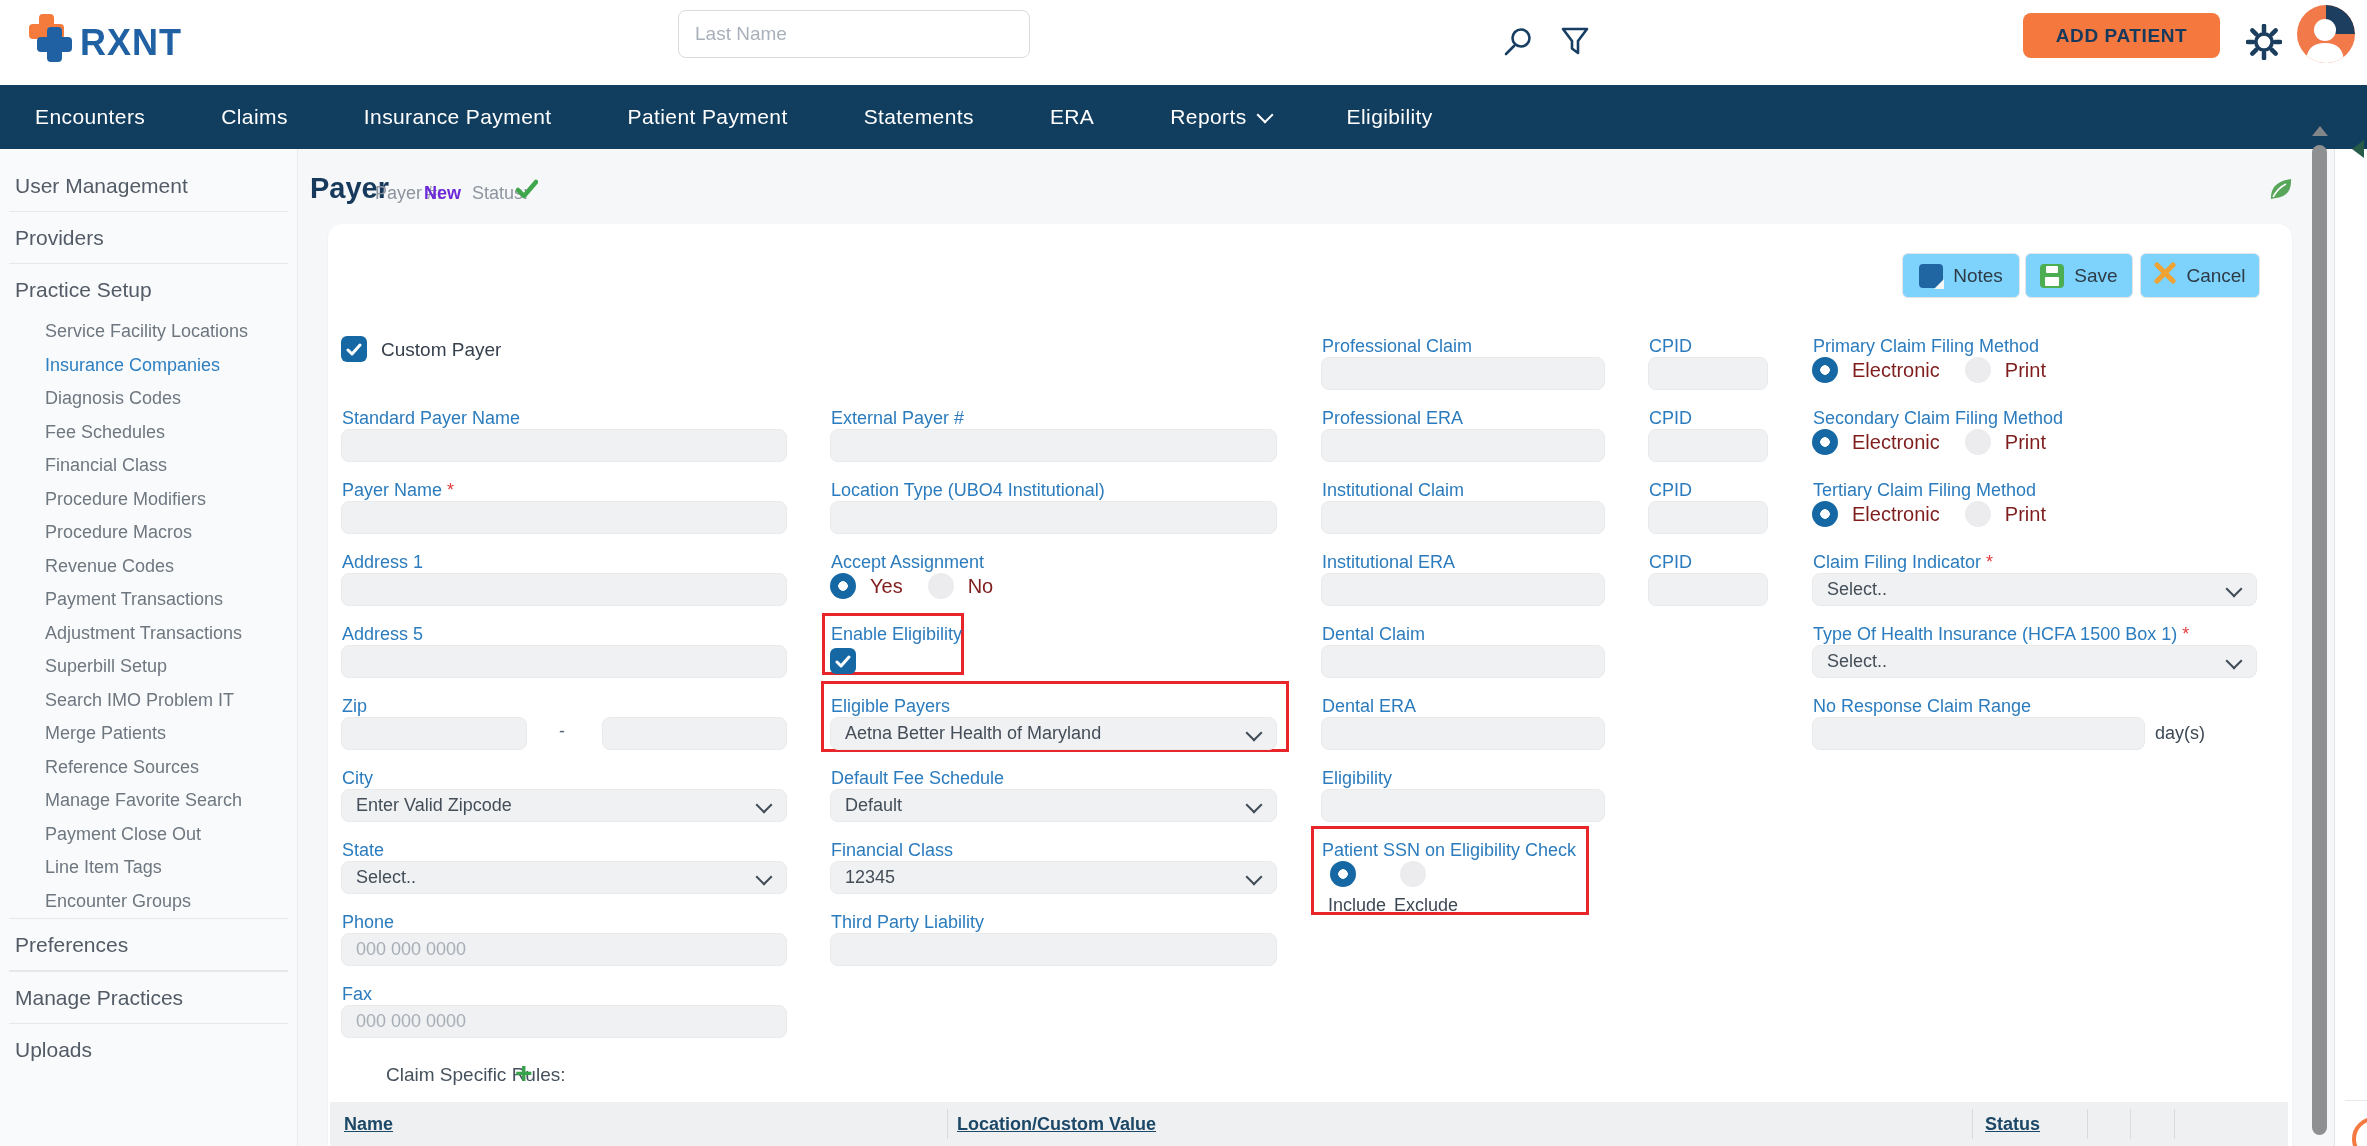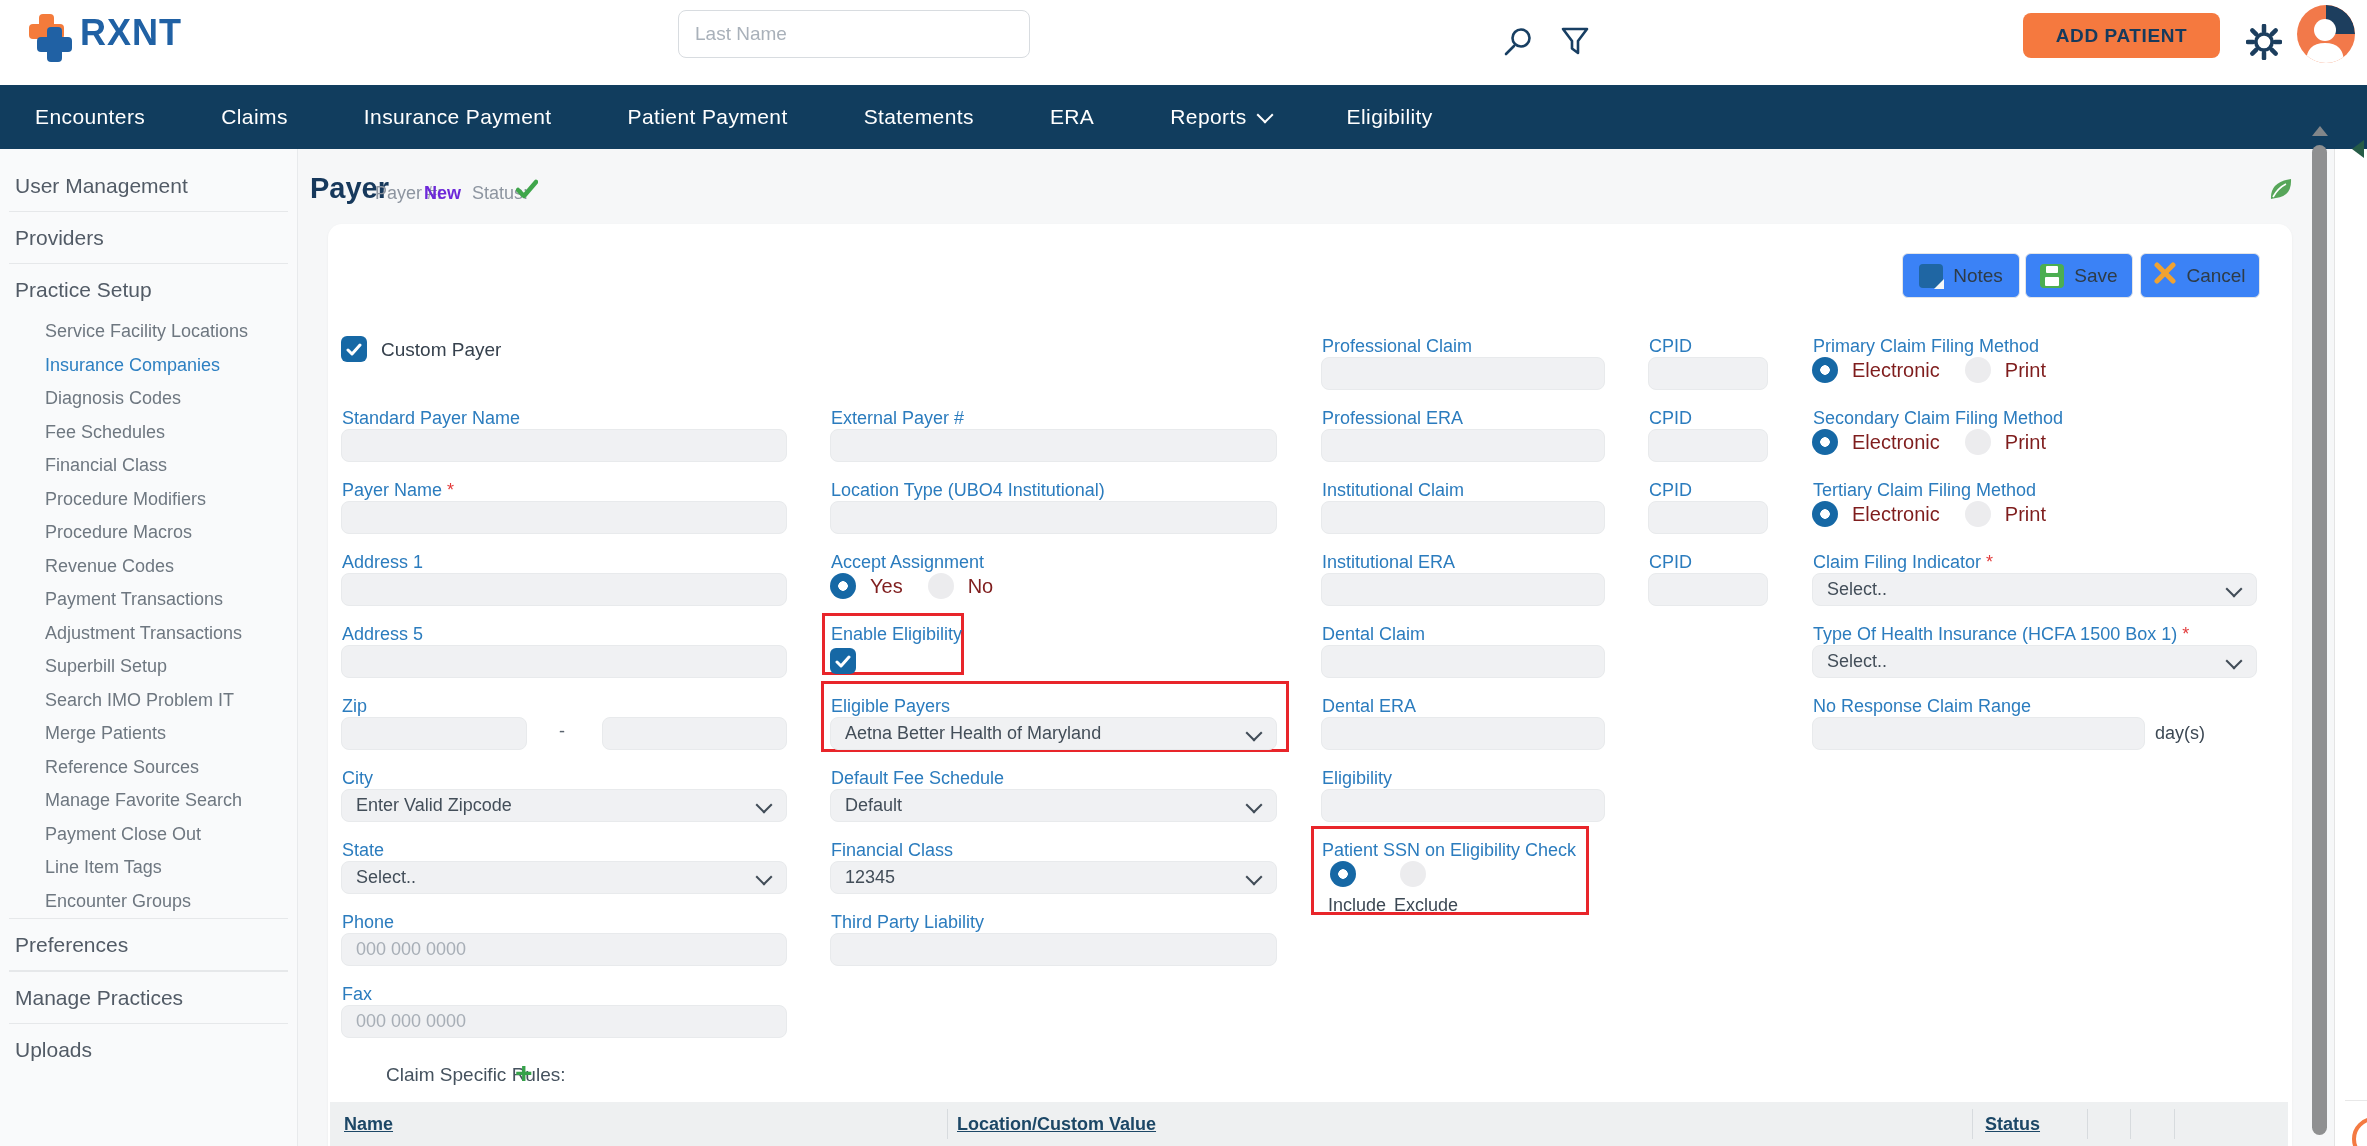--- a/index.html
+++ b/index.html
@@ -1,20 +1,20 @@
 <!DOCTYPE html>
 <html><head>
 <meta charset="utf-8">
 <style>
   html,body{margin:0;padding:0;}
   body{width:2367px;height:1146px;position:relative;overflow:hidden;background:#f6f7f8;
        font-family:"Liberation Sans",sans-serif;-webkit-font-smoothing:antialiased;}
   
   .topbar{position:absolute;left:0;top:0;width:2367px;height:85px;background:#ffffff;}
-  .logo{position:absolute;left:26px;top:12px;display:flex;align-items:flex-start;}
+  .logo{position:absolute;left:26px;top:12px;display:flex;align-items:flex-end;}
   .logo-text{font-size:36px;font-weight:800;color:#2061a4;letter-spacing:1px;margin-left:6px;}
   .hinput{position:absolute;top:10px;height:48px;border:1px solid #d8dce0;border-radius:8px;
           background:#fff;font-size:19px;color:#333;padding:0 16px;box-sizing:border-box;outline:none;
           font-family:"Liberation Sans",sans-serif;}
   .hinput::placeholder{color:#a9b1ba;}
   .hicon{position:absolute;top:26px;cursor:pointer;}
   .addp{position:absolute;left:2023px;top:13px;width:197px;height:45px;background:#f5793f;border-radius:8px;
         color:#173a5c;font-weight:700;font-size:19px;letter-spacing:.6px;display:flex;align-items:center;
         justify-content:center;cursor:pointer;}
   .avatar{position:absolute;left:2297px;top:5px;width:58px;height:58px;border-radius:50%;overflow:hidden;}
@@ -33,21 +33,21 @@
           cursor:pointer;white-space:nowrap;}
   .sb-sub.active{color:#2e80c2;}
   .sb-div{height:1px;background:#e6e8ea;margin:0 9px;}
   
   .pg-title{position:absolute;left:310px;top:172px;font-size:29px;font-weight:700;color:#17395c;}
   .pg-meta{position:absolute;top:183px;font-size:18px;color:#8d95a0;}
   .pg-meta.blue{color:#6d28d9;font-weight:bold;}
   
   .card{position:absolute;left:328px;top:224px;width:1964px;height:922px;background:#fff;
         border-radius:14px 14px 0 0;box-shadow:0 1px 3px rgba(0,0,0,.05);}
-  .tbtn{position:absolute;top:253px;height:45px;background:#3b82f6;border:1px solid #e3e5e7;border-radius:6px;
+  .tbtn{position:absolute;top:253px;height:45px;background:#7dd3fc;border:1px solid #e3e5e7;border-radius:6px;
         display:flex;align-items:center;justify-content:center;gap:10px;font-size:19px;color:#2e3b47;
         box-sizing:border-box;cursor:pointer;}
   .ic-note{width:24px;height:24px;background:#1f66a3;border-radius:4px;position:relative;}
   .ic-note:after{content:'';position:absolute;right:-1px;bottom:-1px;width:0;height:0;border-style:solid;
         border-width:0 0 10px 10px;border-color:transparent transparent #f6f7f7 transparent;}
   .ic-save{width:24px;height:24px;background:#4cae51;border-radius:4px;position:relative;}
   .ic-save:before{content:'';position:absolute;left:6px;top:2px;width:12px;height:7px;background:#fff;border-radius:1px;}
   .ic-save:after{content:'';position:absolute;left:5px;bottom:2px;width:14px;height:9px;background:#fff;border-radius:1px;}
   
   .field{position:absolute;}

